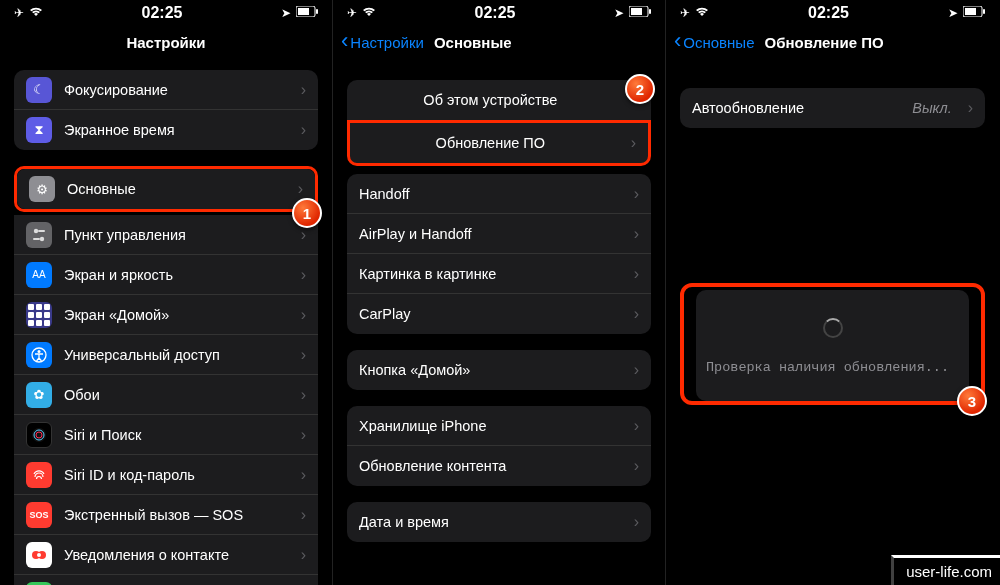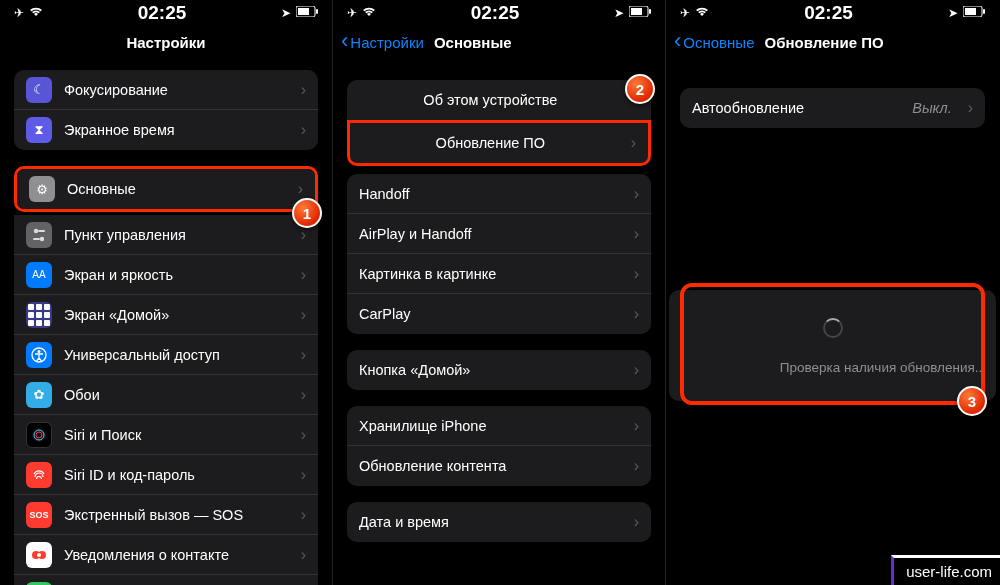--- a/index.html
+++ b/index.html
@@ -30,21 +30,21 @@
   .status-bar {
     display: flex;
     justify-content: space-between;
     align-items: center;
     padding: 5px 14px 2px;
     height: 22px;
     color: #fff;
     font-size: 12px;
   }
   .status-left, .status-right { display: flex; gap: 5px; align-items: center; }
-  .status-center { font-weight: 600; font-size: 19px; }
+  .status-center { font-weight: 600; font-size: 16px; }
 
   
   .nav-header {
     display: flex;
     align-items: center;
     height: 40px;
     padding: 0 8px;
     position: relative;
   }
   .nav-back {
@@ -135,25 +135,26 @@
     font-size: 15px;
     display: flex;
     align-items: center;
     justify-content: center;
     box-shadow: 0 2px 4px rgba(0,0,0,.5);
     z-index: 5;
   }
 
   
   .loading-card {
-    margin: 0 3px;
+    margin: 0 30px;
     background: #1c1c1e;
     border-radius: 10px;
     padding: 28px 10px 26px;
-    text-align: right;
+    text-align: left;
+    font-family: Liberation Mono, monospace;
   }
   .spinner {
     width: 20px; height: 20px;
     margin: 0 auto 22px;
     border: 2px solid #444;
     border-top-color: #aaa;
     border-radius: 50%;
   }
   .loading-text { color: #8e8e93; font-size: 13.5px; }
 
@@ -166,21 +167,21 @@
     border-radius: 12px;
     pointer-events: none;
   }
 
   
   .watermark {
     position: absolute;
     right: 0; bottom: 0;
     background: #000;
     border-top: 3px solid #fff;
-    border-left: 3px solid #6d28d9;
+    border-left: 3px solid #404040;
     color: #fff;
     font-size: 15px;
     padding: 5px 8px 5px 12px;
     font-family: Arial, sans-serif;
   }
 
   .chevron-left::before { content:"‹"; font-size:22px; line-height:0.8; display:inline-block; position:relative; top:-1px; }
 </style>
 </head>
 <body>

